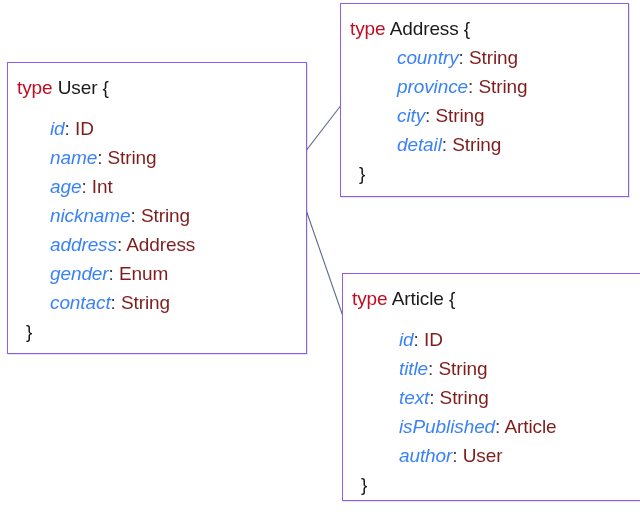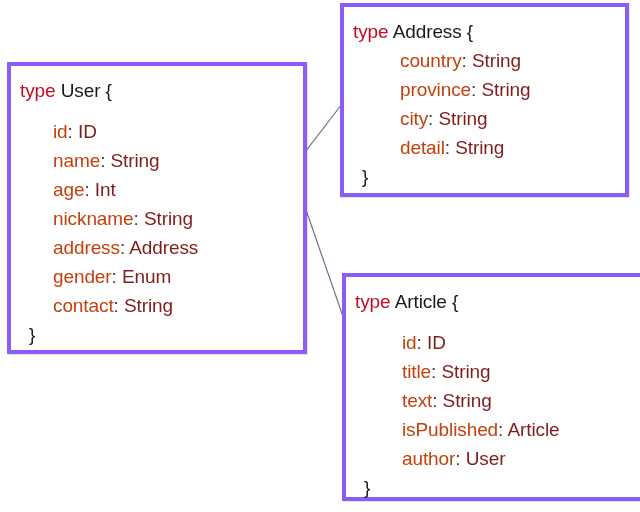--- a/index.html
+++ b/index.html
@@ -19,21 +19,21 @@
     position: absolute;
     left: 0;
     top: 0;
     width: 640px;
     height: 512px;
     pointer-events: none;
   }
   .type-box {
     position: absolute;
     background: #ffffff;
-    border: 4px solid #8b5cf6;
+    border: 1px solid #8b5cf6;
     box-sizing: border-box;
     box-shadow: 1px 1px 0 rgba(0,0,0,0.10);
   }
   .box-header {
     white-space: pre;
     font-size: 19px;
     line-height: 29px;
     letter-spacing: -0.1px;
   }
   .kw {
@@ -52,21 +52,22 @@
     margin: 0;
     padding: 0;
   }
   .field-row {
     white-space: pre;
     font-size: 19px;
     line-height: 29px;
     letter-spacing: -0.1px;
   }
   .fname {
-    color: #c2410c;
+    color: #3b82f6;
+    font-style: italic;
   }
   .colon {
     color: #3c3c3c;
   }
   .ftype {
     color: #7f1d1d;
   }
   .box-inner {
     padding: 10px 0 6px 9px;
   }

